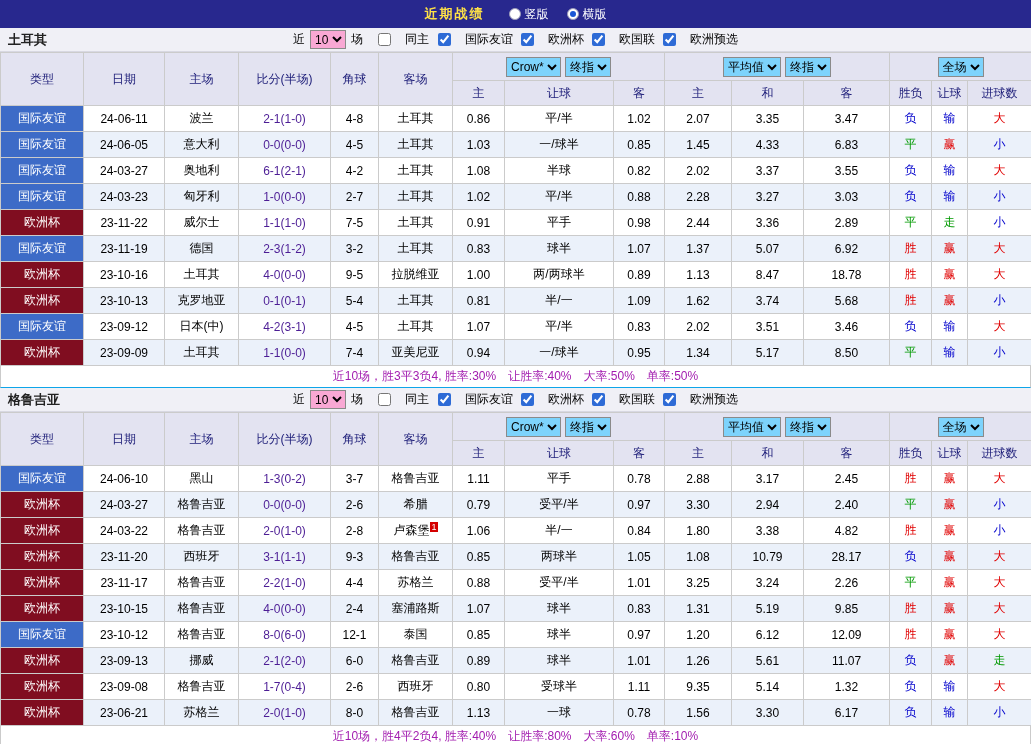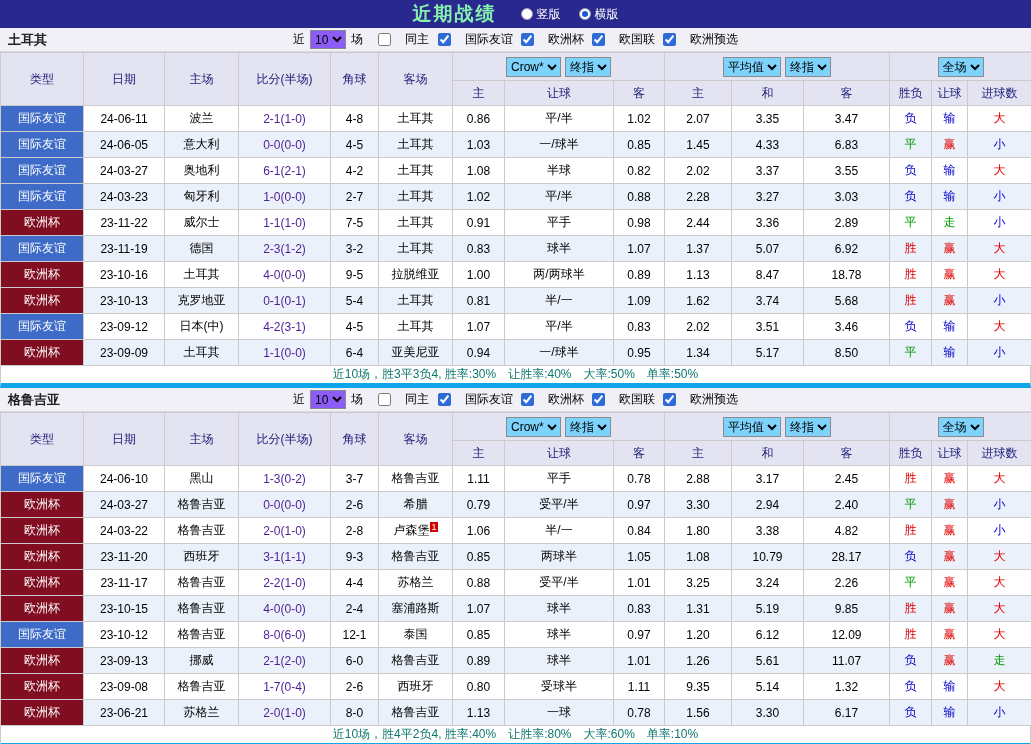--- a/index.html
+++ b/index.html
@@ -1,28 +1,28 @@
 <!DOCTYPE html>
 <html><head>
 <meta charset="utf-8">
 <style>
   * { margin:0; padding:0; box-sizing:border-box; }
   body { width:1031px; font-family:"Liberation Sans","DejaVu Sans",sans-serif; background:#fff; }
 
   .topbar { height:28px; background:#28288E; display:flex; align-items:center; justify-content:center; gap:24px; }
-  .topbar-title { color:#86efac; font-size:19px; font-weight:bold; letter-spacing:2px; }
+  .topbar-title { color:#fde047; font-size:13px; font-weight:bold; letter-spacing:2px; }
   .layout-radios { display:flex; gap:18px; align-items:flex-start; }
   .radio-opt { display:flex; align-items:center; gap:4px; color:#fff; font-size:12px; cursor:pointer; }
   .rb { width:12px; height:12px; border-radius:50%; background:#fff; border:1px solid #9a9ab8; position:relative; display:inline-block; }
   .rb.sel::after { content:""; position:absolute; left:2px; top:2px; width:6px; height:6px; border-radius:50%; background:#1A56D6; }
 
   .teambar { height:24px; background:#F0F0F6; border-bottom:1px solid #D8D8E2; display:flex; align-items:center; position:relative; }
   .team-name { position:absolute; left:8px; font-size:13px; font-weight:bold; color:#222; }
   .filters { margin:0 auto; display:flex; align-items:center; gap:5px; font-size:12px; color:#000; }
-  .filters select { font-size:12px; height:19px; border:1px solid #8a8a8a; background:#8b5cf6; }
+  .filters select { font-size:12px; height:19px; border:1px solid #8a8a8a; background:#f9a8d4; }
   .cb { display:inline-flex; align-items:center; gap:14px; cursor:pointer; }
   .cb input { width:13px; height:13px; accent-color:#2E6BD6; margin:0; }
   .comp-cbs { display:inline-flex; gap:8px; margin-left:4px; }
   .same-home { margin-left:10px; }
 
   table.stats { width:1031px; border-collapse:collapse; table-layout:fixed; font-size:12px; }
   .stats th, .stats td { border:1px solid #CBCBCB; text-align:center; padding:0; overflow:hidden; white-space:nowrap; }
   .stats td { height:26px; color:#000; background:#fff; }
   .stats thead th { background:#E3E3F1; color:#1C1C78; font-weight:normal; }
   .hdr-row1 th { height:28px; }
@@ -34,22 +34,22 @@
   td.type.friendly { background:#3D6BC7 !important; }
   td.type.euro { background:#800D20 !important; }
   tr.alt td { background:#EBF1FA; }
   td.score { color:#4c1d95; }
   .subject { color:#008000; }
   td.result.red { color:#E00000; }
   td.result.green { color:#009900; }
   td.result.blue { color:#0000CC; }
   .note-badge { display:inline-block; background:#D40000; color:#fff; font-size:9px; line-height:10px; padding:0 1px; margin-left:1px; vertical-align:4px; }
 
-  .summary { height:22px; display:flex; align-items:center; justify-content:center; color:#0f766e; font-size:12px;
-             border-left:1px solid #CBCBCB; border-right:1px solid #CBCBCB; border-bottom:5px solid #0ea5e9; background:#fff; }
+  .summary { height:22px; display:flex; align-items:center; justify-content:center; color:#a21caf; font-size:12px;
+             border-left:1px solid #CBCBCB; border-right:1px solid #CBCBCB; border-bottom:1px solid #0ea5e9; background:#fff; }
 </style>
 </head>
 <body>
 
 <div class="topbar">
   <span class="topbar-title">近期战绩</span>
   <div class="layout-radios">
       <label class="radio-opt">
         <span class="rb"></span>
         <span>竖版</span>
@@ -301,21 +301,21 @@
             <td>3.46</td>
             <td class="result blue">负</td>
             <td class="result blue">输</td>
             <td class="result red">大</td>
           </tr>
           <tr class="alt">
             <td class="type euro">欧洲杯</td>
             <td>23-09-09</td>
             <td class="subject">土耳其</td>
             <td class="score">1-1(0-0)</td>
-            <td>6-4</td>
+            <td>7-4</td>
             <td>亚美尼亚</td>
             <td>0.94</td>
             <td>一/球半</td>
             <td>0.95</td>
             <td>1.34</td>
             <td>5.17</td>
             <td>8.50</td>
             <td class="result green">平</td>
             <td class="result blue">输</td>
             <td class="result blue">小</td>

